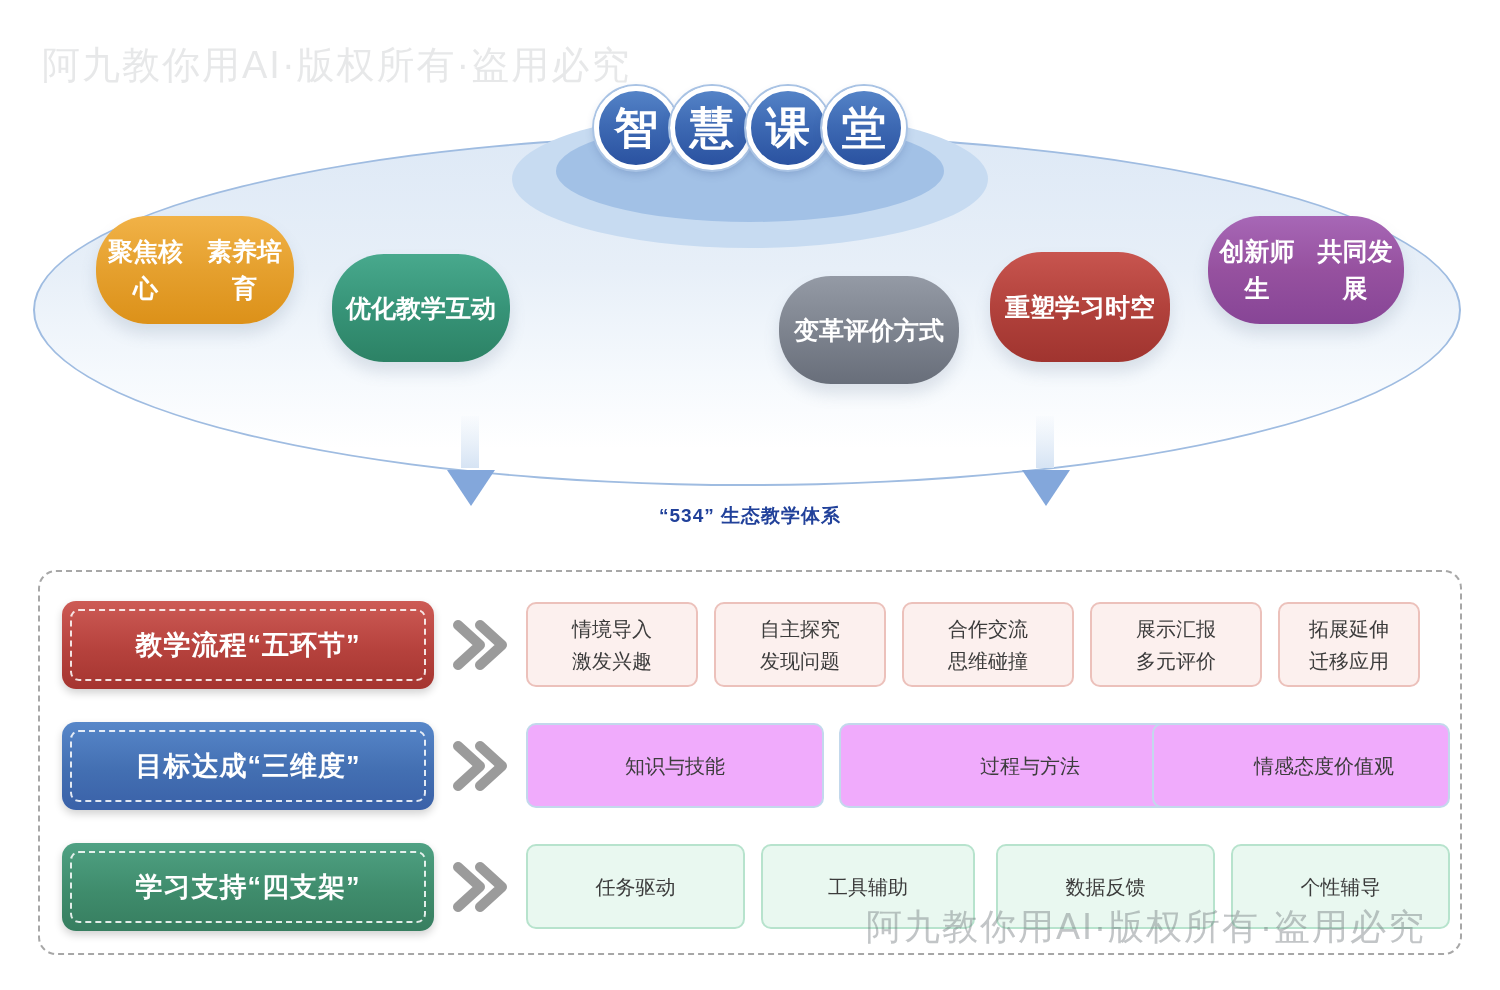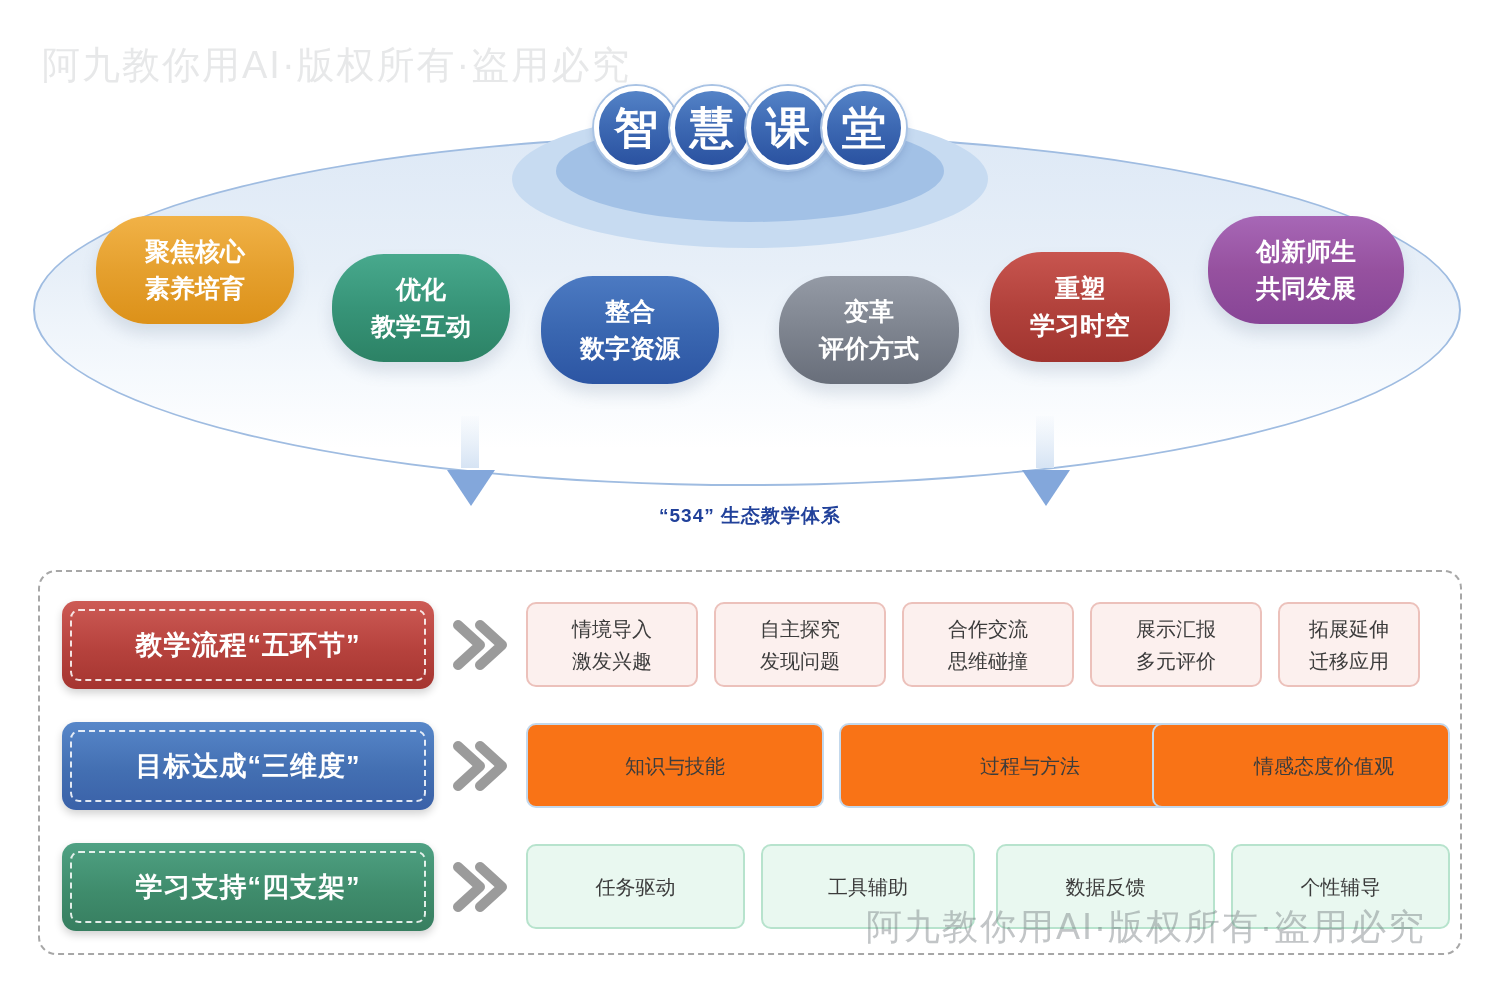--- a/index.html
+++ b/index.html
@@ -29,21 +29,21 @@
     width:74px;height:74px;border-radius:50%;border:5px solid #ffffff;
     background:linear-gradient(180deg,#5483C7 0%,#3E6AB4 45%,#2A52A0 100%);
     box-shadow:0 0 0 2px #A9C3E4,0 4px 8px rgba(50,80,140,0.25);
     color:#ffffff;font-size:44px;font-weight:bold;display:flex;align-items:center;justify-content:center;
     z-index:4;line-height:1;
   }
 
   
   .bubble{
     border-radius:52px;color:#ffffff;font-weight:bold;font-size:25px;line-height:37px;
-    display:flex;flex-direction:column;align-items:center;justify-content:center;text-align:center;
+    display:flex;flex-direction:row;align-items:center;justify-content:center;text-align:center;
     z-index:4;box-shadow:0 10px 16px rgba(90,110,140,0.18);
   }
   .bubble-yellow{background:linear-gradient(180deg,#F1B247 0%,#E5A02E 50%,#DC9119 100%);}
   .bubble-teal{background:linear-gradient(180deg,#48A98D 0%,#379478 50%,#2C8265 100%);}
   .bubble-blue{background:linear-gradient(180deg,#4C7AC2 0%,#3A67B1 50%,#2C55A3 100%);}
   .bubble-gray{background:linear-gradient(180deg,#949AA5 0%,#7E848F 50%,#686E7A 100%);}
   .bubble-red{background:linear-gradient(180deg,#C8554F 0%,#B2423C 50%,#A0342F 100%);}
   .bubble-purple{background:linear-gradient(180deg,#A767B6 0%,#96519F 50%,#874596 100%);}
 
   
@@ -78,21 +78,21 @@
   .chevrons{z-index:6;}
 
   
   .box{
     height:85px;border-radius:10px;z-index:6;box-sizing:border-box;
     display:flex;flex-direction:column;align-items:center;justify-content:center;
     font-size:20px;color:#3C3C3C;line-height:32px;text-align:center;
   }
   .box span:empty{display:none;}
   .box-red{background:#FCF0EE;border:2px solid #ECC1BB;}
-  .box-blue{background:#f97316;border:2px solid #C3D8EC;}
+  .box-blue{background:#f0abfc;border:2px solid #C3D8EC;}
   .box-green{background:#E9F8F0;border:2px solid #B7E3CD;}
 </style>
 </head>
 <body>
 
 <div class="canvas">
 
   <div class="abs wm wm-top">阿九教你用AI·版权所有·盗用必究</div>
 
   <div class="abs main-ellipse"></div>
@@ -112,24 +112,20 @@
       <span>堂</span>
     </div>
 
   <div class="abs bubble bubble-yellow" style="left:96px;top:216px;width:198px;height:108px;">
     <span>聚焦核心</span>
     <span>素养培育</span>
   </div>
   <div class="abs bubble bubble-teal" style="left:332px;top:254px;width:178px;height:108px;">
     <span>优化</span>
     <span>教学互动</span>
-  </div>
-  <div class="abs bubble bubble-blue" style="left:541px;top:276px;width:178px;height:108px;">
-    <span>整合</span>
-    <span>数字资源</span>
   </div>
   <div class="abs bubble bubble-gray" style="left:779px;top:276px;width:180px;height:108px;">
     <span>变革</span>
     <span>评价方式</span>
   </div>
   <div class="abs bubble bubble-red" style="left:990px;top:252px;width:180px;height:110px;">
     <span>重塑</span>
     <span>学习时空</span>
   </div>
   <div class="abs bubble bubble-purple" style="left:1208px;top:216px;width:196px;height:108px;">

